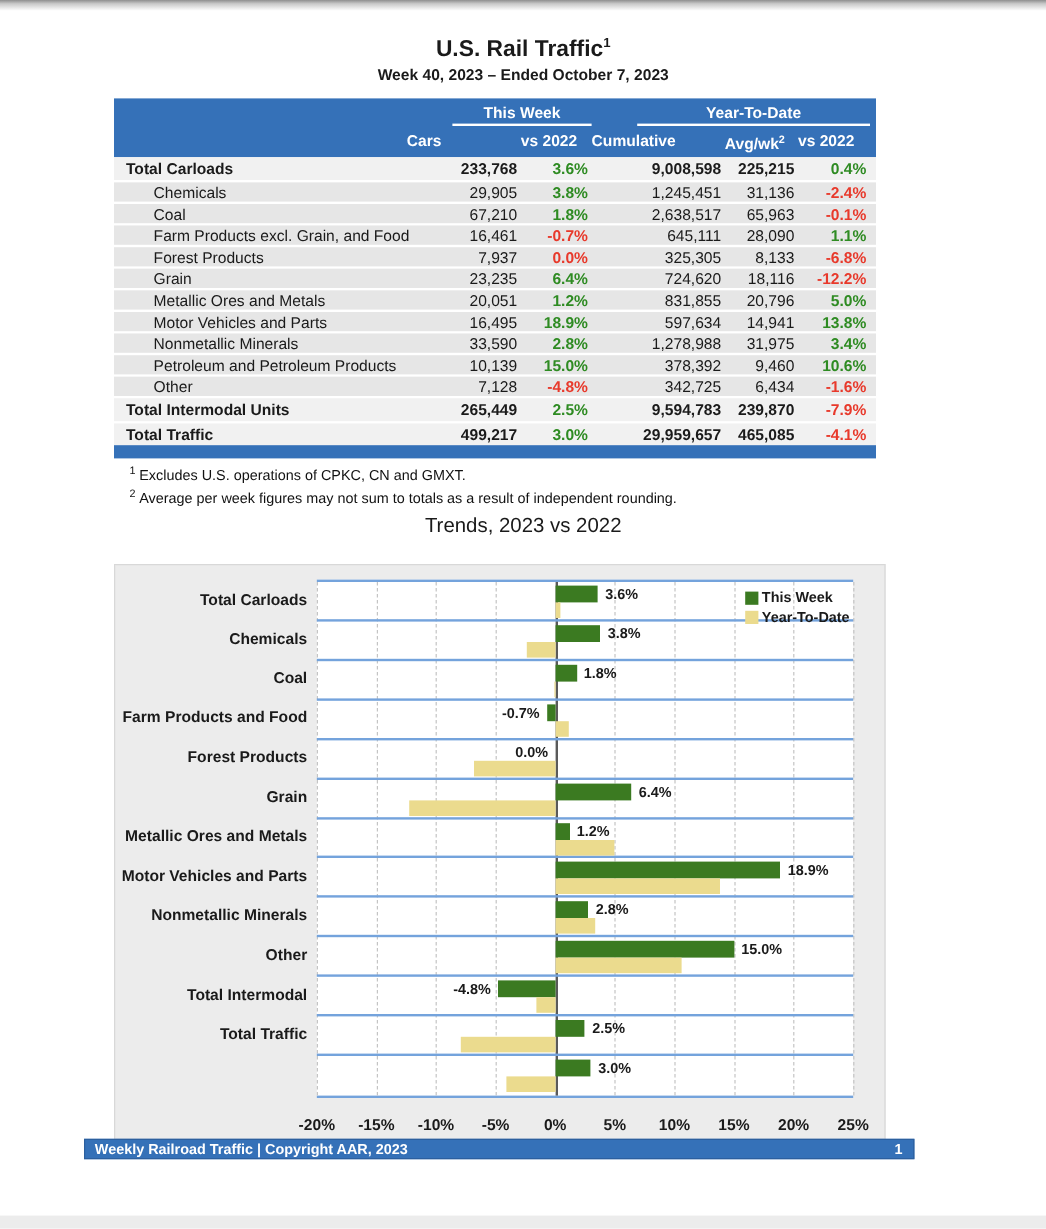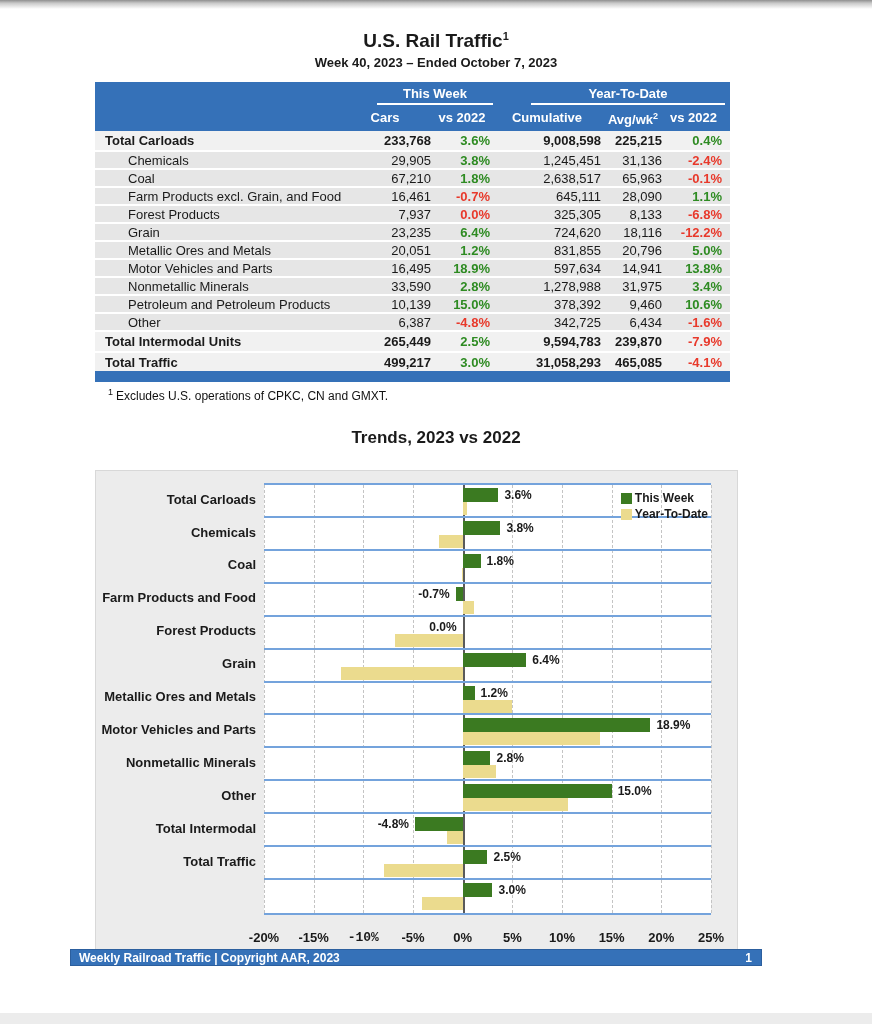--- a/index.html
+++ b/index.html
@@ -19,42 +19,42 @@
 
   
   #rail-table { position:absolute; left:95px; top:82px; width:635px; }
   .tgrid { display:grid; grid-template-columns:244px 95px 59px 111px 61px 60px; }
   #thead { background:#3571B8; color:#fff; font-weight:bold; font-size:13px; padding:3px 5px 4px 0; }
   .group-row { height:20px; }
   .gcell { display:flex; align-items:center; justify-content:center; }
   #gh-thisweek { grid-column:2 / span 2; margin-left:38px; border-bottom:2px solid #fff; padding-bottom:2px; }
   #gh-ytd { grid-column:4 / span 3; margin-left:38px; border-bottom:2px solid #fff; padding-bottom:2px; }
   .col-row { height:22px; align-items:center; }
-  .hcell { text-align:center; padding-right:3px; line-height:22px; }
+  .hcell { text-align:left; padding-right:3px; line-height:22px; }
   .hcell sup { font-size:9px; }
 
   #table-body { font-size:13px; }
   .trow { height:18px; border-bottom:2px solid #fff; background:#E6E6E6; align-items:center; }
   .trow.total { height:21px; background:#F1F1F1; font-weight:bold; }
   .rlabel { padding-left:10px; white-space:nowrap; }
   .rlabel.ind { padding-left:33px; }
   .num { text-align:right; padding-right:3px; white-space:nowrap; }
   .green { color:#2E8B22; font-weight:bold; }
   .red { color:#E8392B; font-weight:bold; }
   .trow.total .num, .trow.total .green, .trow.total .red { font-weight:bold; }
   #table-close-band { position:absolute; left:95px; top:371px; width:635px; height:11px; background:#3571B8; }
 
   
   #footnotes { position:absolute; left:108px; top:387px; font-size:12px; color:#111; }
   .fnote { margin-bottom:3px; }
   .fnote sup { font-size:9px; margin-right:3px; }
 
   
   #chart-title-block { position:absolute; top:428px; left:0; width:872px; text-align:center; }
-  #chart-title { font-size:17px; font-weight:bold; }
+  #chart-title { font-size:17px; font-weight:normal; }
   #chart-subtitle { font-size:13px; font-weight:bold; margin-top:4px; }
 
   #chart-panel { position:absolute; left:95px; top:470px; width:643px; height:480px;
                  background:#ECECEC; border:1px solid #D8D8D8; }
   #plot-area { position:absolute; left:168px; top:12px; width:447px; height:432px;
                background:#fff; border-top:2px solid #74A3DC; border-bottom:2px solid #74A3DC; }
   .gridline { position:absolute; top:0; bottom:0; width:0; border-left:1px dashed #C4C4C4; z-index:1; }
   .zero-line { position:absolute; top:0; bottom:0; width:0; border-left:2px solid #5a5a5a; z-index:2; }
   .catrow { position:absolute; left:0; width:100%; z-index:3; }
   .catrow .sep { position:absolute; bottom:0; left:0; width:100%; height:0; border-bottom:2px solid #74A3DC; }
@@ -179,48 +179,49 @@
         <div class="tgrid trow">
           <div class="rlabel ind">Petroleum and Petroleum Products</div>
           <div class="num">10,139</div>
           <div class="num green">15.0%</div>
           <div class="num">378,392</div>
           <div class="num">9,460</div>
           <div class="num green">10.6%</div>
         </div>
         <div class="tgrid trow">
           <div class="rlabel ind">Other</div>
-          <div class="num">6,387</div>
+          <div class="num">7,128</div>
           <div class="num red">-4.8%</div>
           <div class="num">342,725</div>
           <div class="num">6,434</div>
           <div class="num red">-1.6%</div>
         </div>
         <div class="tgrid trow total">
           <div class="rlabel">Total Intermodal Units</div>
           <div class="num">265,449</div>
           <div class="num green">2.5%</div>
           <div class="num">9,594,783</div>
           <div class="num">239,870</div>
           <div class="num red">-7.9%</div>
         </div>
         <div class="tgrid trow total">
           <div class="rlabel">Total Traffic</div>
           <div class="num">499,217</div>
           <div class="num green">3.0%</div>
-          <div class="num">31,058,293</div>
+          <div class="num">29,959,657</div>
           <div class="num">465,085</div>
           <div class="num red">-4.1%</div>
         </div>
       </div>
   </div>
   <div id="table-close-band"></div>
 
   <div id="footnotes">
     <div class="fnote"><sup>1</sup><span>Excludes U.S. operations of CPKC, CN and GMXT.</span></div>
+    <div class="fnote"><sup>2</sup><span>Average per week figures may not sum to totals as a result of independent rounding.</span></div>
   </div>
 
   <div id="chart-title-block">
     <div id="chart-title">Trends, 2023 vs 2022</div>
   </div>
 
   <div id="chart-panel">
     <div id="cat-labels">
         <div class="cat-label" style="height: 32.9231px;">Total Carloads</div>
         <div class="cat-label" style="height: 32.9231px;">Chemicals</div>
@@ -330,21 +331,21 @@
         </div>
         <div class="catrow" style="top: 395.077px; height: 32.9231px;">
           <div class="bar" style="background: rgb(59, 122, 33); top: 3px; height: 14px; left: 198.667px; width: 29.8px;"></div>
           <div class="bar" style="background: rgb(235, 219, 142); top: 17px; height: 13px; left: 157.94px; width: 40.7267px;"></div>
           <div class="bar-label" style="top: 3px; line-height: 14px; left: 234.467px;">3.0%</div>
         </div>
       </div>
     <div id="x-ticks">
         <div class="x-tick" style="left: 0px;">-20%</div>
         <div class="x-tick" style="left: 49.6667px;">-15%</div>
-        <div class="x-tick" style="left: 99.3333px; font-family: Liberation Mono, monospace;">-10%</div>
+        <div class="x-tick" style="left: 99.3333px;">-10%</div>
         <div class="x-tick" style="left: 149px;">-5%</div>
         <div class="x-tick" style="left: 198.667px;">0%</div>
         <div class="x-tick" style="left: 248.333px;">5%</div>
         <div class="x-tick" style="left: 298px;">10%</div>
         <div class="x-tick" style="left: 347.667px;">15%</div>
         <div class="x-tick" style="left: 397.333px;">20%</div>
         <div class="x-tick" style="left: 447px;">25%</div>
       </div>
   </div>
 

